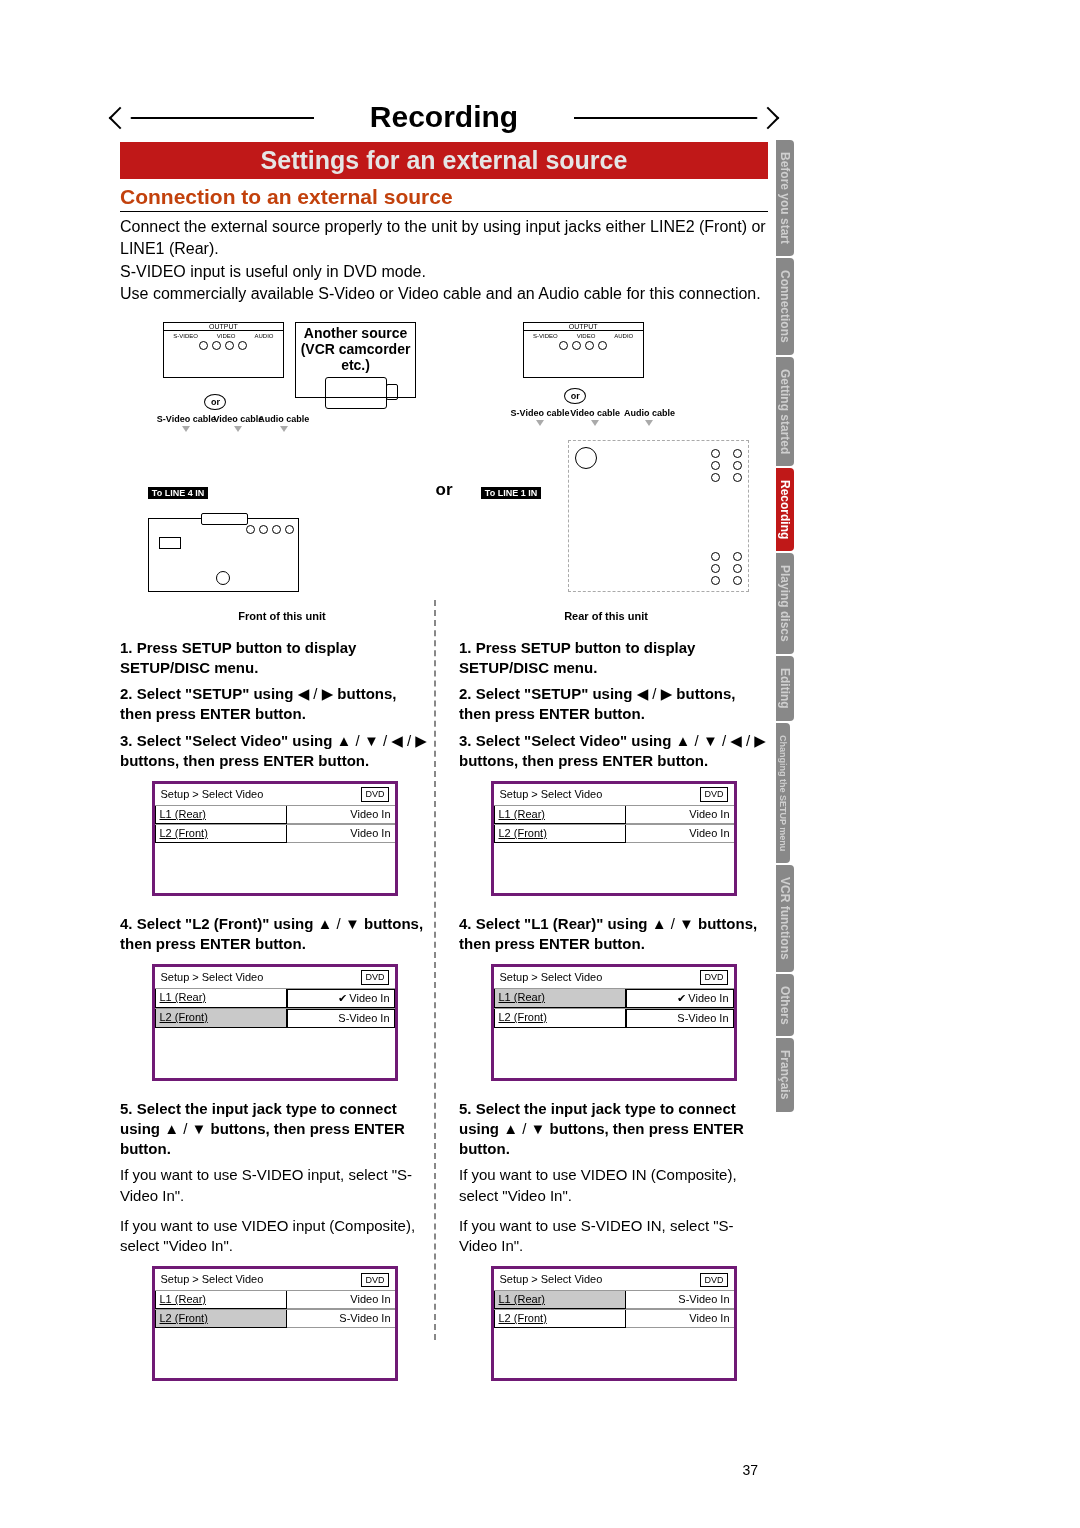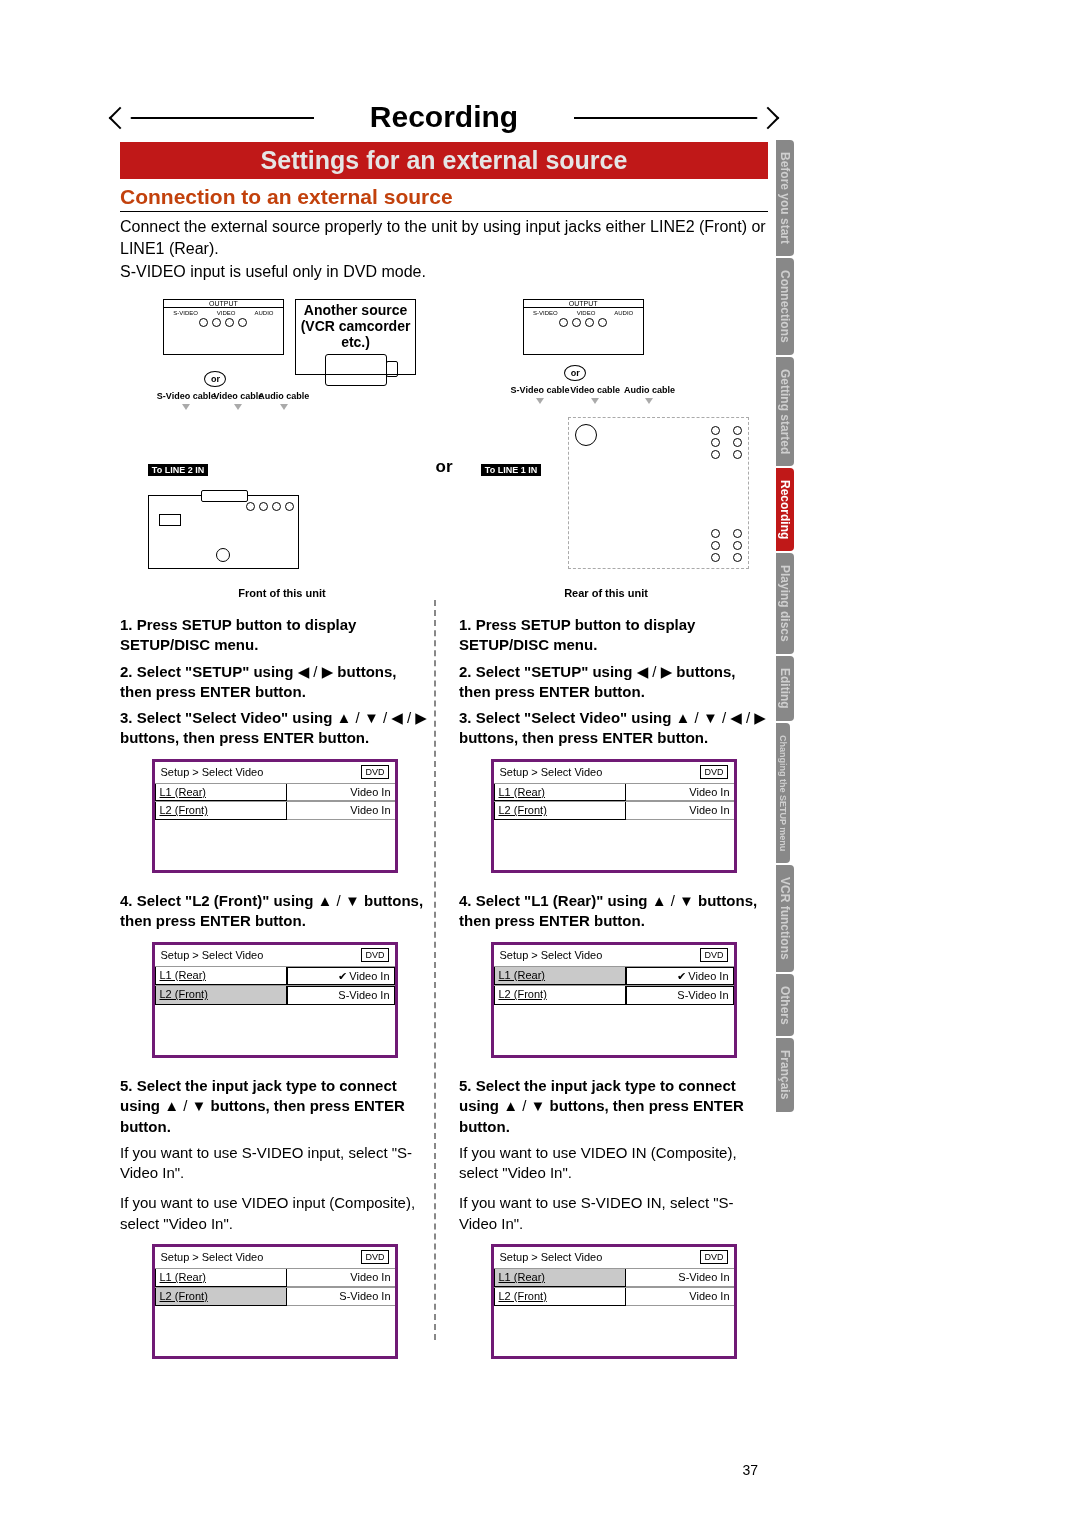--- a/index.html
+++ b/index.html
@@ -315,20 +315,21 @@
     <span class="title-text">Recording</span>
   </div>
 
   <div class="subtitle-bar">Settings for an external source</div>
 
   <div class="section-heading">Connection to an external source</div>
 
   <div class="intro">
     <div>Connect the external source properly to the unit by using input jacks either LINE2 (Front) or LINE1 (Rear).</div>
     <div>S-VIDEO input is useful only in DVD mode.</div>
+    <div>Use commercially available S-Video or Video cable and an Audio cable for this connection.</div>
   </div>
 
   <div class="diagram-area">
 
     <div class="diagram-half left">
       <div class="device-box output-box">
         <div class="label">OUTPUT</div>
         <div style="display:flex;justify-content:space-around;font-size:6px;margin-top:2px;">
           <span>S-VIDEO</span>
           <span>VIDEO</span>
@@ -343,21 +344,21 @@
       </div>
       <div class="device-box camcorder-box">
         <div>Another source</div>
         <div>(VCR camcorder etc.)</div>
         <div class="camcorder"></div>
       </div>
       <div class="or-pill" style="left:24%;top:24%;">or</div>
       <div class="cable-label" style="left:8%;top:31%;"><span>S-Video cable</span><div class="arrow-down"></div></div>
       <div class="cable-label" style="left:27%;top:31%;"><span>Video cable</span><div class="arrow-down"></div></div>
       <div class="cable-label" style="left:42%;top:31%;"><span>Audio cable</span><div class="arrow-down"></div></div>
-      <div class="line-in-tag" style="left:5%;top:55%;">To LINE 2 IN</div>
+      <div class="line-in-tag" style="left:5%;top:55%;">To LINE 4 IN</div>
       <div class="unit-box">
         <div style="position:absolute;left:35%;top:-6px;width:30%;height:10px;border:1px solid #000;background:#fff;border-radius:2px;"></div>
         <div class="jacks" style="position:absolute;right:4px;top:4px;">
             <div class="jack"></div>
             <div class="jack"></div>
             <div class="jack"></div>
             <div class="jack"></div>
           </div>
         <div style="position:absolute;left:10px;top:18px;width:20px;height:10px;border:1px solid #000;"></div>
         <div style="position:absolute;left:45%;bottom:6px;width:12px;height:12px;border:1px solid #000;border-radius:50%;"></div>

